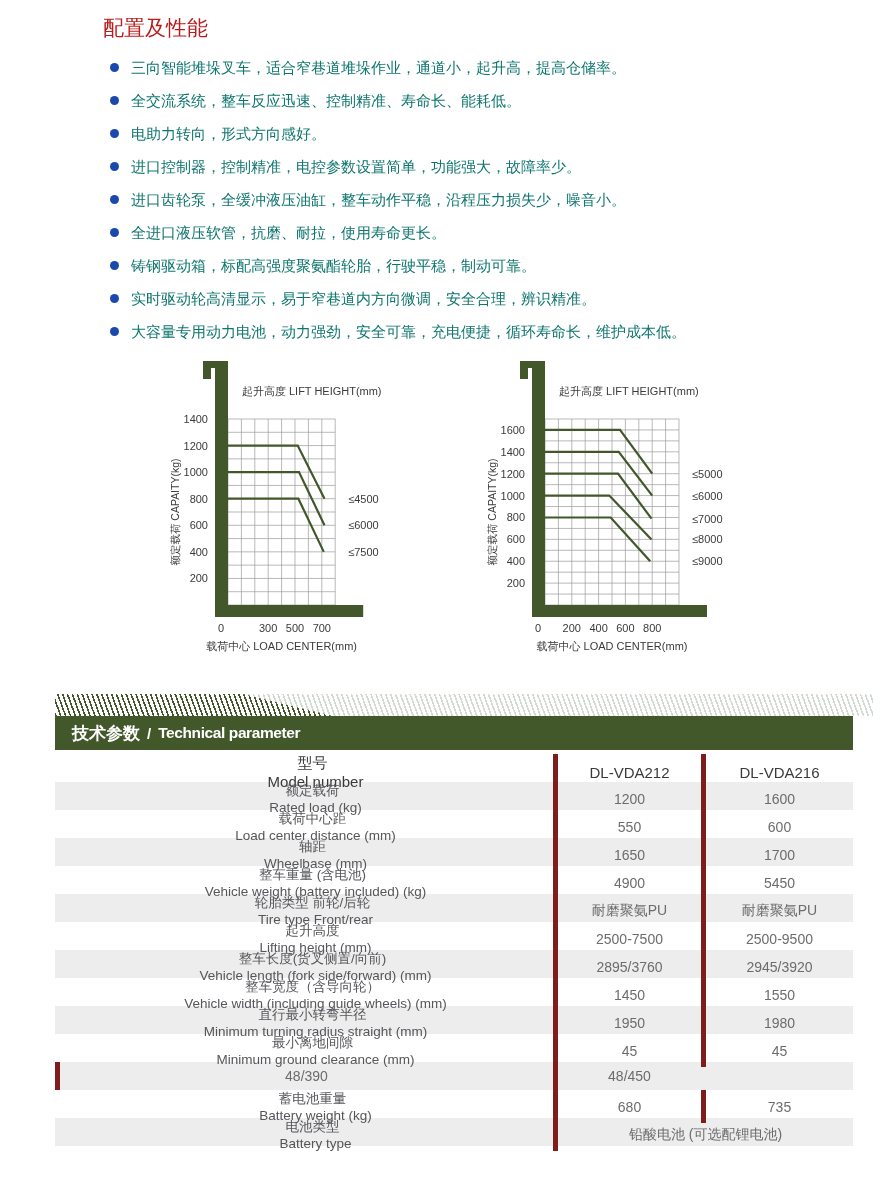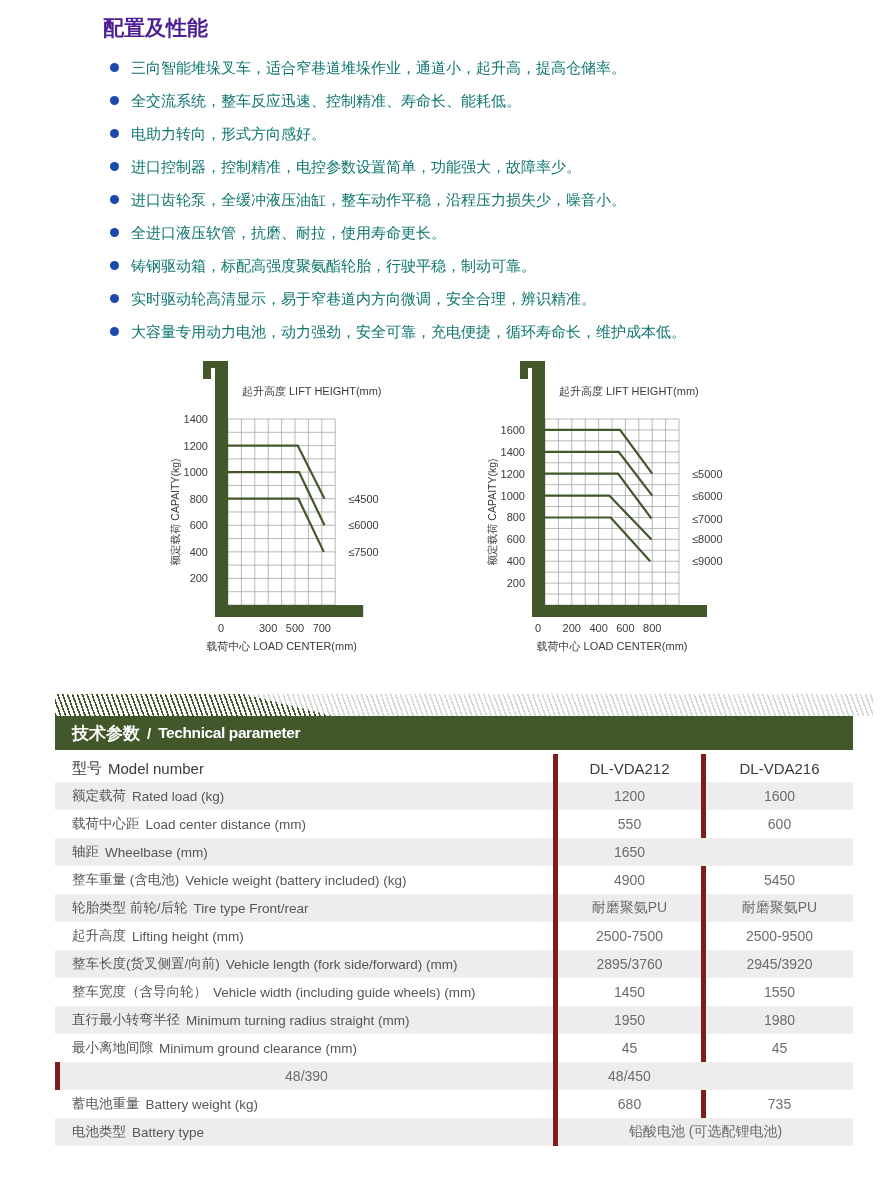--- a/index.html
+++ b/index.html
@@ -1,19 +1,19 @@
 <!DOCTYPE html>
 <html><head>
 <meta charset="utf-8">
 <style>
   html,body{margin:0;padding:0;background:#fff;}
   body{width:884px;height:1178px;font-family:"Liberation Sans","DejaVu Sans",sans-serif;}
   .page{position:relative;width:884px;height:1178px;overflow:hidden;background:#fff;}
 
-  .page-title{margin:14px 0 0 103px;font-size:21px;font-weight:bold;color:#4c1d95;}
+  .page-title{margin:14px 0 0 103px;font-size:21px;font-weight:normal;color:#b91c1c;}
 
   ul.features{list-style:none;margin:16px 0 0 110px;padding:0;}
   ul.features li{display:flex;align-items:flex-start;margin-bottom:14px;}
   .dot{width:9px;height:9px;border-radius:50%;background:#1a49ae;margin:5px 12px 0 0;flex:none;}
   .ft{font-size:15px;color:#0f766e;line-height:19px;}
 
   .charts{display:flex;margin:14px 4px 0 167px;gap:87px;align-items:flex-start;}
   svg text{font-family:"Liberation Sans","DejaVu Sans",sans-serif;}
 
   .deco-band{position:relative;margin:27px 0 0 55px;width:818px;height:22px;
@@ -25,21 +25,21 @@
   .green-bar{margin-left:55px;width:798px;height:34px;background:#42582a;color:#fff;
     display:flex;align-items:center;box-sizing:border-box;padding-left:17px;}
   .green-bar .zh{font-size:17px;font-weight:bold;}
   .green-bar .sep{margin:0 7px;font-size:15px;font-weight:bold;}
   .green-bar .en{font-size:15.5px;font-weight:bold;letter-spacing:-0.4px;}
 
   .spec-table{margin:4px 0 0 55px;width:798px;}
   .trow{display:grid;grid-template-columns:498px 148px 152px;height:28px;align-items:stretch;}
   .trow.alt{background:#ededed;}
   .cell{display:flex;align-items:center;}
-  .cell.label{padding-left:17px;color:#55565a;font-size:13.5px;white-space:nowrap;}
+  .cell.label{padding-left:17px;color:#55565a;font-size:13.5px;white-space:nowrap;flex-direction:column;}
   .cell.label .en{margin-left:6px;}
   .cell.val{justify-content:center;color:#6b6c6e;font-size:14px;border-left:5px solid #7f1d1d;}
   .trow.header-row .cell,.trow.header-row .cell.label{color:#3a3a3a;font-size:15px;}
   .cell.val.span2{grid-column:2/4;}
 </style>
 </head>
 <body>
 
 <div class="page">
   <h1 class="page-title">配置及性能</h1>
@@ -235,20 +235,21 @@
         </div>
         <div class="cell val">550</div>
         <div class="cell val">600</div>
       </div>
       <div class="trow alt">
         <div class="cell label">
           <span class="zh">轴距</span>
           <span class="en">Wheelbase (mm)</span>
         </div>
         <div class="cell val">1650</div>
+        <div class="cell val">1700</div>
       </div>
       <div class="trow">
         <div class="cell label">
           <span class="zh">整车重量 (含电池)</span>
           <span class="en">Vehicle weight (battery included) (kg)</span>
         </div>
         <div class="cell val">4900</div>
         <div class="cell val">5450</div>
       </div>
       <div class="trow alt">

